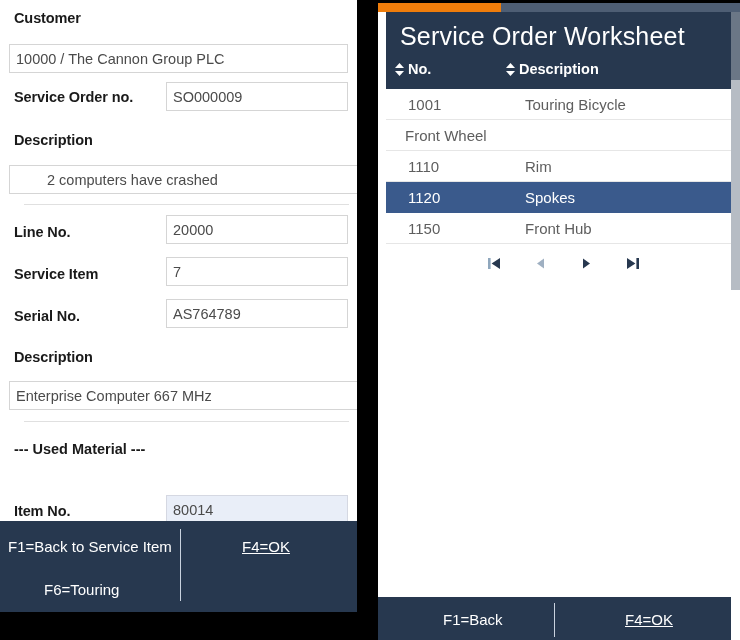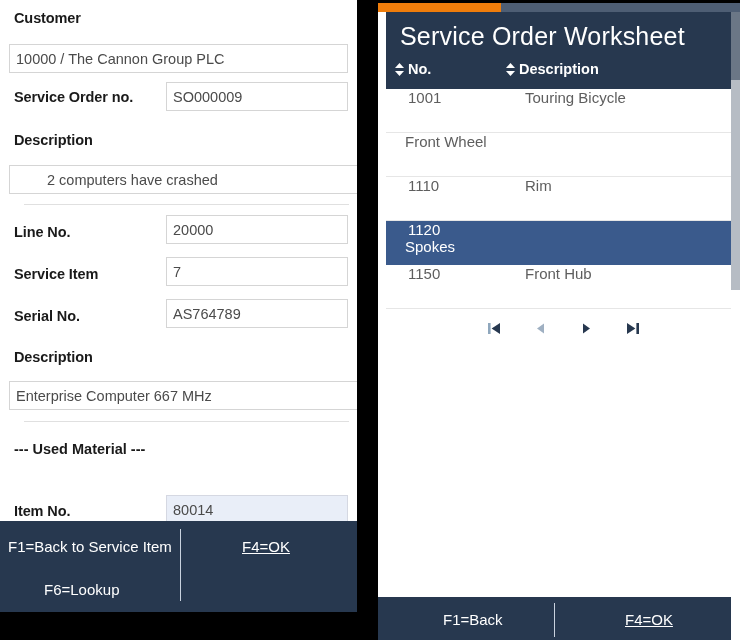--- a/index.html
+++ b/index.html
@@ -120,28 +120,28 @@
     color: #ffffff;
     font-size: 14.5px; font-weight: bold;
   }
   .hcell { display: flex; align-items: center; gap: 4px; }
   .hcell.c-no { width: 120px; padding-left: 9px; }
   .hcell.c-desc { flex: 1 1 auto; }
   .sort-ico { display: inline-block; line-height: 0; }
   .sort-ico svg { display: block; }
 
   .grid-row {
-    height: 44px;
-    display: flex; 
+    height: 31px;
+    display: flex; align-items: center;
     border-bottom: 1px solid #e6e6e6;
     font-size: 15px;
     color: #5e5e5e;
     background: #ffffff;
   }
-  .grid-row.sel { background: #3a5a8c; color: #ffffff; border-bottom-color:#3a5a8c;flex-direction:column; }
+  .grid-row.sel { background: #3a5a8c; color: #ffffff; border-bottom-color:#3a5a8c; }
   .cell.c-no { width: 120px; padding-left: 22px; }
   .cell.c-desc { flex: 1 1 auto; margin-left: 19px; }
 
   #pager {
     height: 38px;
     display: flex; align-items: center; justify-content: center;
     gap: 26px;
   }
   .pg-btn {
     width: 20px; height: 20px;
@@ -224,21 +224,21 @@
 
       <div style="position:absolute;left:14px;top:441px;" class="section-hdr">--- Used Material ---</div>
 
       <div style="position:absolute;left:14px;top:503px;" class="fld-label">Item No.</div>
       <div style="position:absolute;left:166px;top:495px;width:182px;" class="fld-box focused">80014</div>
     </div>
 
     <div id="left-footer">
       <div class="fdiv"></div>
       <div class="fkey" style="left:8px;top:17px;">F1=Back to Service Item</div>
-      <div class="fkey" style="left:44px;top:60px;">F6=Lookup</div>
+      <div class="fkey" style="left:44px;top:60px;">F6=Touring</div>
       <div class="fkey underline" style="left:242px;top:17px;">F4=OK</div>
     </div>
   </div>
 
   <div id="right-panel">
 
     <div id="progress-track">
       <div id="progress-fill" style="width: 34%;"></div>
     </div>
 

